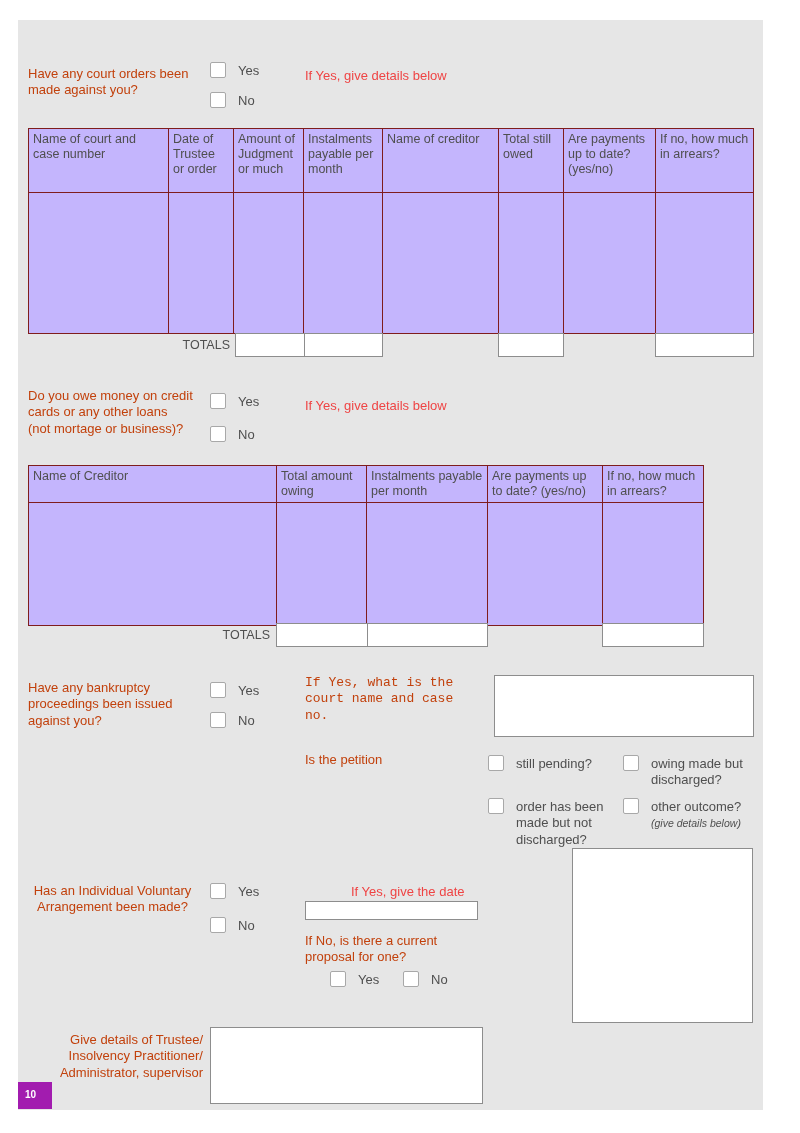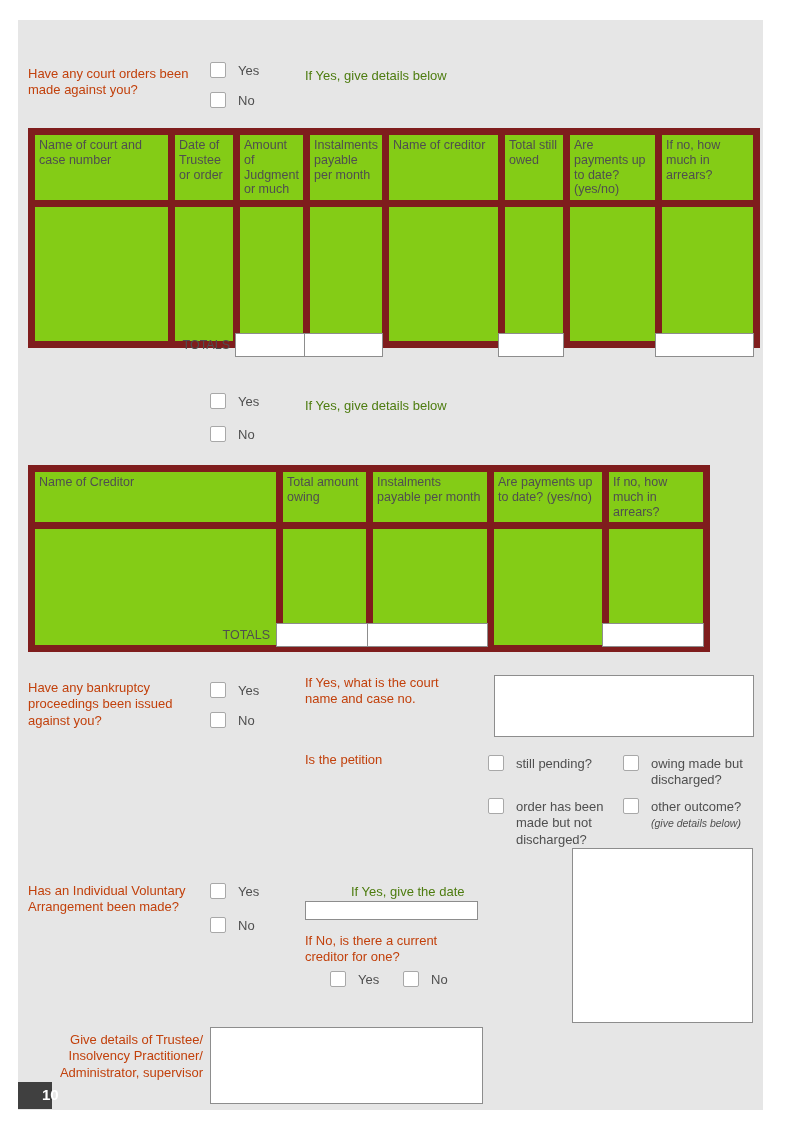--- a/index.html
+++ b/index.html
@@ -7,47 +7,47 @@
   .page {
     position:relative; width:800px; height:1133px; background:#ffffff;
     font-family:"Liberation Sans","DejaVu Sans",sans-serif;
     color:#4f4f4f; font-size:13px; line-height:1.25; overflow:hidden;
   }
   .panel {
     position:absolute; left:18px; top:20px; width:745px; height:1090px;
     background:#e6e6e6;
   }
   .txt { position:absolute; color:#c2410c; }
-  .hint { position:absolute; color:#4d7c0f; white-space:nowrap; }
+  .hint { position:absolute; color:#ef4444; white-space:nowrap; }
   .cbrow { position:absolute; display:flex; align-items:flex-start; }
   .cb {
     width:16px; height:16px; background:#ffffff; border:1px solid #a8a8a8;
     border-radius:2px; flex:0 0 auto; display:inline-block;
   }
   .cblabel { margin-left:12px; margin-top:1px; }
   table.grid {
     position:absolute; border-collapse:collapse; table-layout:fixed;
     font-size:12.5px; line-height:1.18; color:#4f4f4f;
   }
   table.grid th, table.grid td {
-    border:7px solid #7f1d1d; background:#84cc16; vertical-align:top;
+    border:1px solid #7f1d1d; background:#c4b5fd; vertical-align:top;
     text-align:left; font-weight:normal; padding:3px 4px;
   }
   .totals-label {
     position:absolute; text-align:right; font-size:12.5px; color:#4f4f4f;
   }
   .tbox {
     position:absolute; background:#ffffff; border:1px solid #8d8d8d;
   }
   .tbox .divider { position:absolute; top:0; bottom:0; width:1px; background:#8d8d8d; }
   .box { position:absolute; background:#ffffff; border:1px solid #8d8d8d; }
   .note { font-size:10.5px; font-style:italic; line-height:1.2; }
   .pagenum {
-    position:absolute; background:#404040; color:#ffffff; font-weight:bold;
-    font-size:15px; display:flex; align-items:center; padding-left:24px;
+    position:absolute; background:#a21caf; color:#ffffff; font-weight:bold;
+    font-size:10px; display:flex; align-items:center; padding-left:7px;
   }
 </style>
 </head>
 <body>
 
 <div class="page">
   <div class="panel"></div>
 
   <div class="txt" style="left:28px; top:66px; width:180px;">Have any court orders been made against you?</div>
 
@@ -99,20 +99,21 @@
     </tbody>
   </table>
 
   <div class="totals-label" style="left:130px; top:333px; width:100px; line-height:24px;">TOTALS</div>
   <div class="tbox" style="left:235px; top:333px; width:148px; height:24px;">
     <div class="divider" style="left:68px;"></div>
   </div>
   <div class="tbox" style="left:498px; top:333px; width:66px; height:24px;"></div>
   <div class="tbox" style="left:655px; top:333px; width:99px; height:24px;"></div>
 
+  <div class="txt" style="left:28px; top:388px; width:165px;">Do you owe money on credit cards or any other loans (not mortage or business)?</div>
 
   <div class="cbrow" style="left:210px; top:393px;">
     <span class="cb"></span>
     <span class="cblabel">Yes</span>
   </div>
   <div class="cbrow" style="left:210px; top:426px;">
     <span class="cb"></span>
     <span class="cblabel">No</span>
   </div>
 
@@ -156,21 +157,21 @@
 
   <div class="cbrow" style="left:210px; top:682px;">
     <span class="cb"></span>
     <span class="cblabel">Yes</span>
   </div>
   <div class="cbrow" style="left:210px; top:712px;">
     <span class="cb"></span>
     <span class="cblabel">No</span>
   </div>
 
-  <div class="txt" style="left:305px; top:675px; width:158px;">If Yes, what is the court name and case no.</div>
+  <div class="txt" style="left:305px; top:675px; width:158px;font-family:Liberation Mono, monospace;">If Yes, what is the court name and case no.</div>
   <div class="box" style="left:494px; top:675px; width:260px; height:62px;"></div>
 
   <div class="txt" style="left:305px; top:752px; width:160px;">Is the petition</div>
 
   <div class="cbrow" style="left:488px; top:755px; width:130px;">
     <span class="cb"></span>
     <span class="cblabel" style="width:105px;">still pending?</span>
   </div>
   <div class="cbrow" style="left:623px; top:755px; width:130px;">
     <span class="cb"></span>
@@ -183,35 +184,35 @@
       <span class="note">(give details below)</span>
     </span>
   </div>
   <div class="cbrow" style="left:488px; top:798px; width:130px;">
     <span class="cb"></span>
     <span class="cblabel" style="width:100px;">order has been made but not discharged?</span>
   </div>
 
   <div class="box" style="left:572px; top:848px; width:181px; height:175px;"></div>
 
-  <div class="txt" style="left:28px; top:883px; width:185px;">Has an Individual Voluntary Arrangement been made?</div>
+  <div class="txt" style="left:20px; top:883px; width:185px;text-align:center;">Has an Individual Voluntary Arrangement been made?</div>
 
   <div class="cbrow" style="left:210px; top:883px;">
     <span class="cb"></span>
     <span class="cblabel">Yes</span>
   </div>
   <div class="cbrow" style="left:210px; top:917px;">
     <span class="cb"></span>
     <span class="cblabel">No</span>
   </div>
 
   <div class="hint" style="left:305px; top:884px;margin-left:46px;">If Yes, give the date</div>
   <div class="box" style="left:305px; top:901px; width:173px; height:19px;"></div>
 
-  <div class="txt" style="left:305px; top:933px; width:170px;">If No, is there a current creditor for one?</div>
+  <div class="txt" style="left:305px; top:933px; width:170px;">If No, is there a current proposal for one?</div>
 
   <div class="cbrow" style="left:330px; top:971px;">
     <span class="cb"></span>
     <span class="cblabel">Yes</span>
   </div>
   <div class="cbrow" style="left:403px; top:971px;">
     <span class="cb"></span>
     <span class="cblabel">No</span>
   </div>
 

